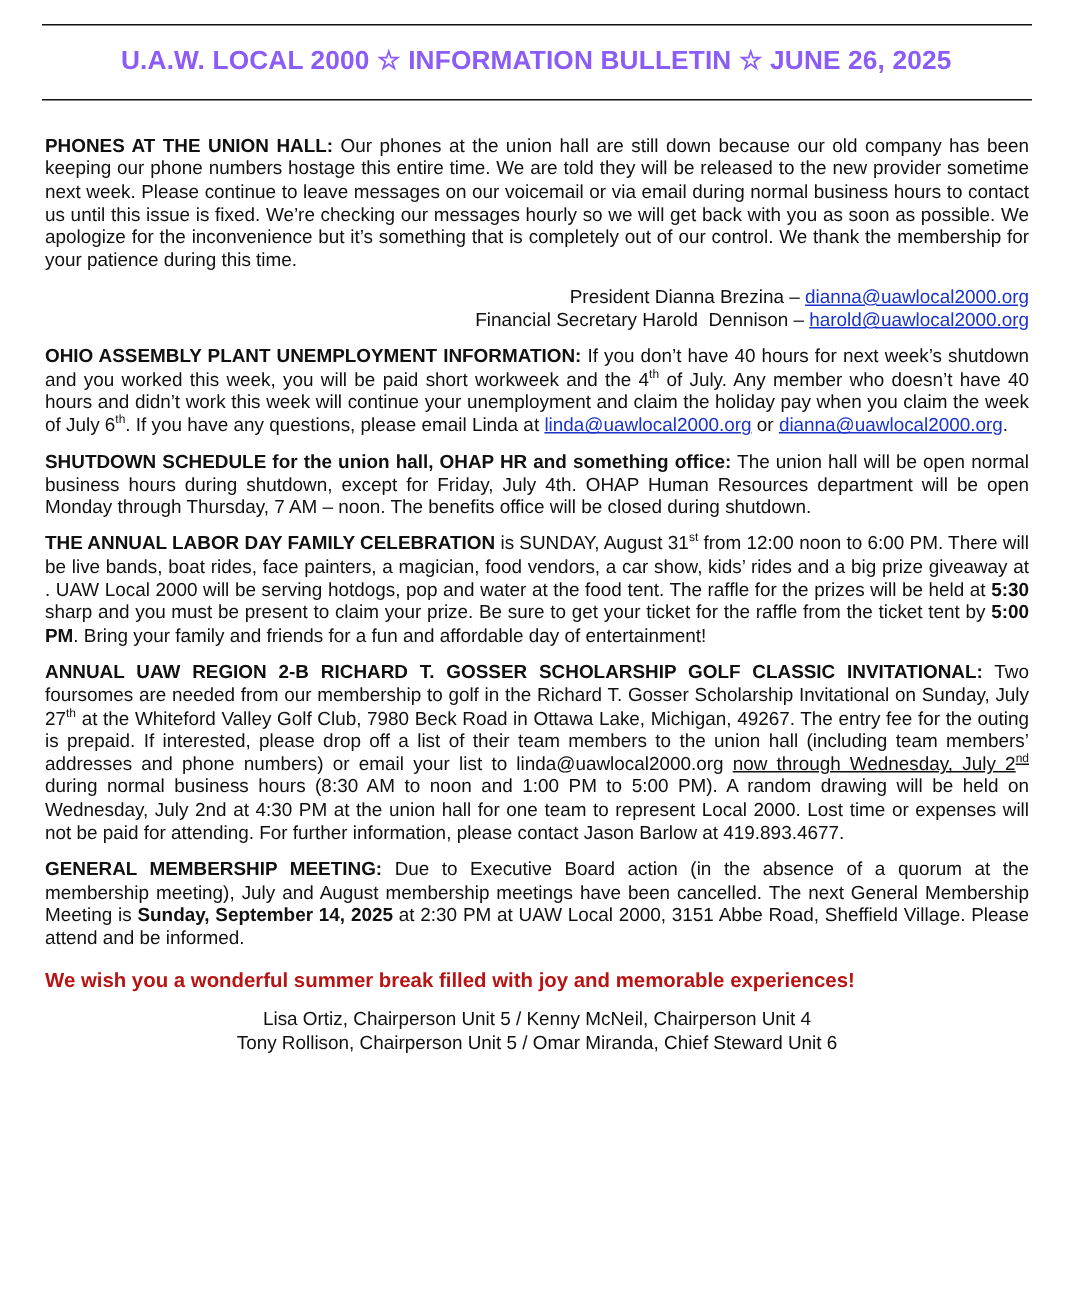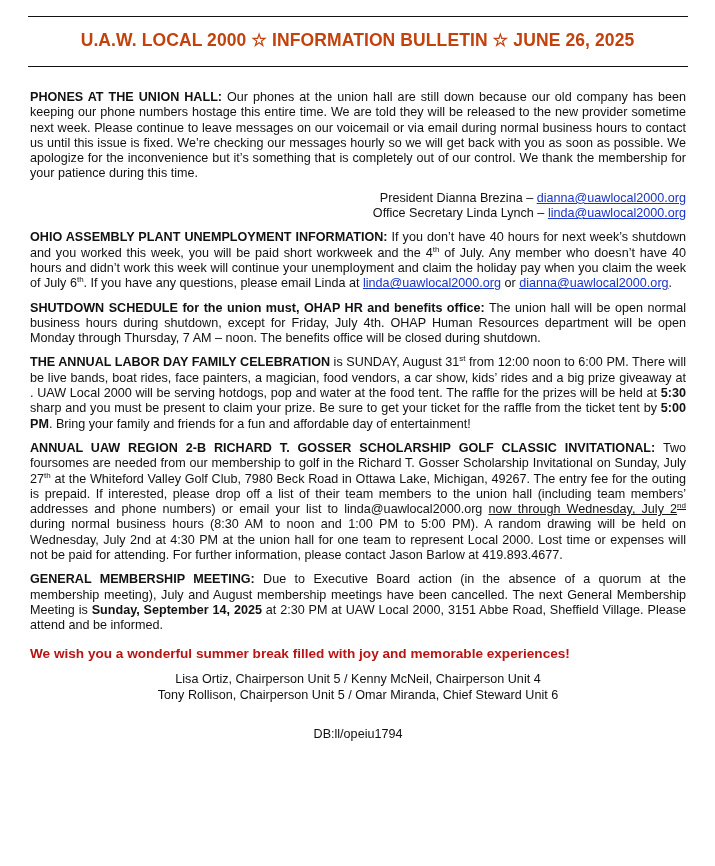--- a/index.html
+++ b/index.html
@@ -7,21 +7,21 @@
     width: 715px; height: 866px; overflow: hidden;
     font-family: "Liberation Sans", sans-serif;
     color: #111111;
     position: relative;
   }
   .rule { position: absolute; left: 28px; width: 660px; height: 0; border-top: 1.5px solid #111; }
   .rule-top { top: 16px; }
   .rule-bottom { top: 66px; }
   .title {
     position: absolute; top: 30px; left: 0; width: 715px; text-align: center;
-    font-weight: bold; font-size: 17.5px; letter-spacing: 0.1px; color: #c2410c;
+    font-weight: bold; font-size: 17.5px; letter-spacing: 0.1px; color: #8b5cf6;
   }
   .content {
     position: absolute; top: 90px; left: 30px; width: 656px;
     font-size: 12.6px; line-height: 15.3px;
   }
   p { margin: 0 0 9px 0; text-align: justify; }
   .lbl { font-weight: bold; }
   a { color: #1a33c8; text-decoration: underline; }
   .contacts { margin: 0 0 9px 0; text-align: right; }
   .contacts div { white-space: pre; }
@@ -40,34 +40,33 @@
 <div class="rule rule-top"></div>
 <div class="title">U.A.W. LOCAL 2000 ☆ INFORMATION BULLETIN ☆ JUNE 26, 2025</div>
 <div class="rule rule-bottom"></div>
 
 <div class="content">
 
   <p><span class="lbl">PHONES AT THE UNION HALL:</span><span> Our phones at the union hall are still down because our old company has been keeping our phone numbers hostage this entire time. We are told they will be released to the new provider sometime next week. Please continue to leave messages on our voicemail or via email during normal business hours to contact us until this issue is fixed. We’re checking our messages hourly so we will get back with you as soon as possible. We apologize for the inconvenience but it’s something that is completely out of our control. We thank the membership for your patience during this time.</span></p>
 
   <div class="contacts">
     <div><span>President Dianna Brezina – </span><a>dianna@uawlocal2000.org</a></div>
-    <div><span>Office Secretary Linda Lynch – </span><a>linda@uawlocal2000.org</a></div>
+    <div><span>Financial Secretary Harold  Dennison – </span><a>harold@uawlocal2000.org</a></div>
   </div>
 
   <p><span class="lbl">OHIO ASSEMBLY PLANT UNEMPLOYMENT INFORMATION:</span><span> If you don’t have 40 hours for next week’s shutdown and you worked this week, you will be paid short workweek and the 4</span><sup>th</sup><span> of July. Any member who doesn’t have 40 hours and didn’t work this week will continue your unemployment and claim the holiday pay when you claim the week of July 6</span><sup>th</sup><span>. If you have any questions, please email Linda at </span><a>linda@uawlocal2000.org</a><span> or </span><a>dianna@uawlocal2000.org</a><span>.</span></p>
 
-  <p><span class="lbl">SHUTDOWN SCHEDULE for the union must, OHAP HR and benefits office:</span><span> The union hall will be open normal business hours during shutdown, except for Friday, July 4th. OHAP Human Resources department will be open Monday through Thursday, 7 AM – noon. The benefits office will be closed during shutdown.</span></p>
+  <p><span class="lbl">SHUTDOWN SCHEDULE for the union hall, OHAP HR and something office:</span><span> The union hall will be open normal business hours during shutdown, except for Friday, July 4th. OHAP Human Resources department will be open Monday through Thursday, 7 AM – noon. The benefits office will be closed during shutdown.</span></p>
 
   <p><span class="lbl">THE ANNUAL LABOR DAY FAMILY CELEBRATION</span><span> is SUNDAY, August 31</span><sup>st</sup><span> from 12:00 noon to 6:00 PM. There will be live bands, boat rides, face painters, a magician, food vendors, a car show, kids’ rides and a big prize giveaway at . UAW Local 2000 will be serving hotdogs, pop and water at the food tent. The raffle for the prizes will be held at </span><b>5:30</b><span> sharp and you must be present to claim your prize. Be sure to get your ticket for the raffle from the ticket tent by </span><b>5:00 PM</b><span>. Bring your family and friends for a fun and affordable day of entertainment!</span></p>
 
   <p><span class="lbl">ANNUAL UAW REGION 2-B RICHARD T. GOSSER SCHOLARSHIP GOLF CLASSIC INVITATIONAL:</span><span> Two foursomes are needed from our membership to golf in the Richard T. Gosser Scholarship Invitational on Sunday, July 27</span><sup>th</sup><span> at the Whiteford Valley Golf Club, 7980 Beck Road in Ottawa Lake, Michigan, 49267. The entry fee for the outing is prepaid. If interested, please drop off a list of their team members to the union hall (including team members’ addresses and phone numbers) or email your list to linda@uawlocal2000.org </span><span class="u">now through Wednesday, July 2</span><sup class="u">nd</sup><span> during normal business hours (8:30 AM to noon and 1:00 PM to 5:00 PM). A random drawing will be held on Wednesday, July 2nd at 4:30 PM at the union hall for one team to represent Local 2000. Lost time or expenses will not be paid for attending. For further information, please contact Jason Barlow at 419.893.4677.</span></p>
 
   <p><span class="lbl">GENERAL MEMBERSHIP MEETING:</span><span> Due to Executive Board action (in the absence of a quorum at the membership meeting), July and August membership meetings have been cancelled. The next General Membership Meeting is </span><b>Sunday, September 14, 2025</b><span> at 2:30 PM at UAW Local 2000, 3151 Abbe Road, Sheffield Village. Please attend and be informed.</span></p>
 
   <div class="closing">We wish you a wonderful summer break filled with joy and memorable experiences!</div>
 
   <div class="officers">
     <div>Lisa Ortiz, Chairperson Unit 5 / Kenny McNeil, Chairperson Unit 4</div>
     <div>Tony Rollison, Chairperson Unit 5 / Omar Miranda, Chief Steward Unit 6</div>
   </div>
 
-  <div class="footer">DB:ll/opeiu1794</div>
 </div>
 
 </body></html>

